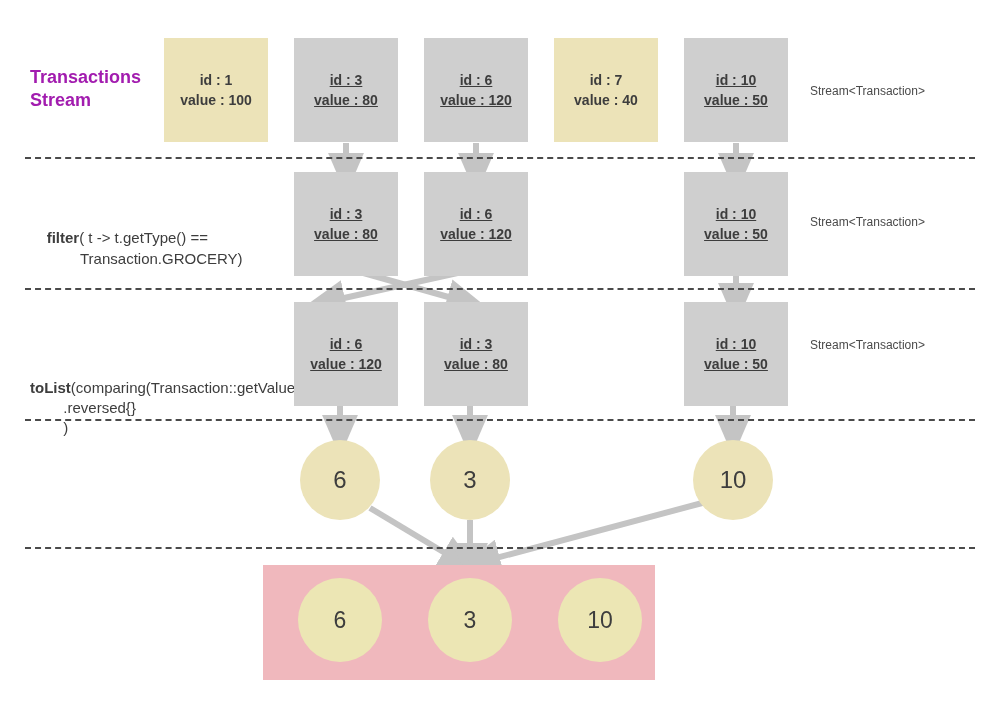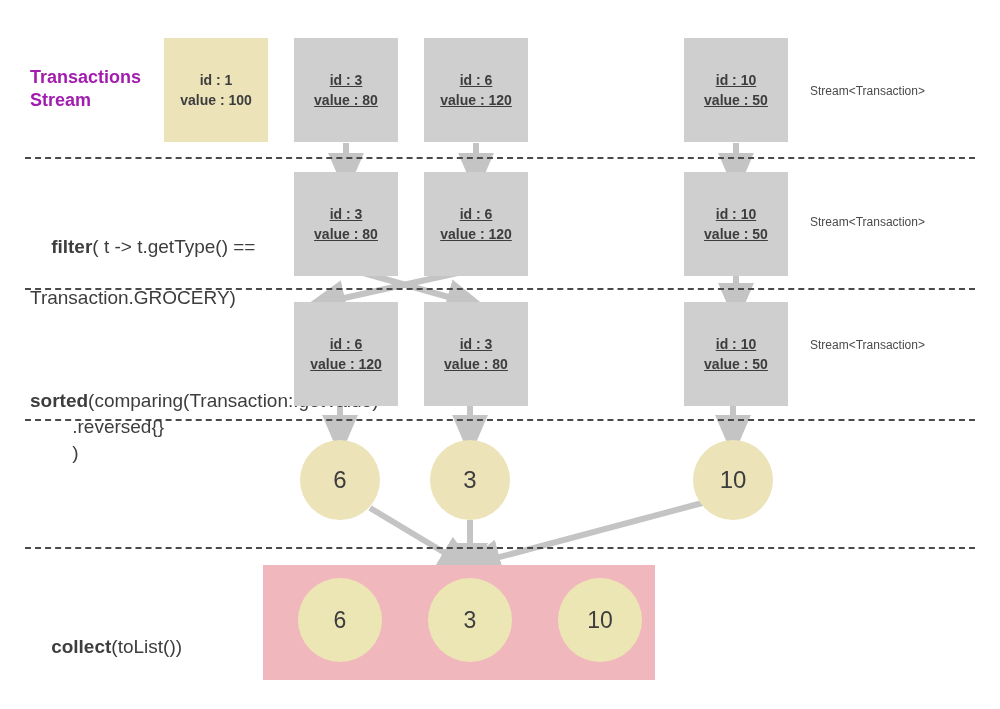--- a/index.html
+++ b/index.html
@@ -24,21 +24,21 @@
     left: 25px;
     width: 950px;
     height: 0;
     border-top: 2px dashed #4a4a4a;
   }
   
   .op-label {
     position: absolute;
     left: 30px;
     width: 265px;
-    font-size: 19px;
+    font-size: 15px;
     line-height: 1.35;
     color: #3d3d3d;
     white-space: pre-wrap;
   }
   .op-label b { font-weight: bold; }
   .title-label {
     position: absolute;
     left: 30px;
     width: 150px;
     font-size: 18px;
@@ -148,63 +148,62 @@
   <div class="divider" style="top:547px"></div>
 
   <div class="title-label" style="top:66px">Transactions Stream</div>
 
   <div class="card yellow" style="left:164px; top:38px">id : 1
 value : 100</div>
   <div class="card gray" style="left:294px; top:38px">id : 3
 value : 80</div>
   <div class="card gray" style="left:424px; top:38px">id : 6
 value : 120</div>
+  <div class="card yellow" style="left:554px; top:38px">id : 7
+value : 40</div>
   <div class="card gray" style="left:684px; top:38px">id : 10
 value : 50</div>
 
   <div class="type-label" style="top:84px">Stream&lt;Transaction&gt;</div>
 
   <div class="op-label" style="top:208px">
     <b>filter</b><span>( t -&gt; t.getType() ==
             Transaction.GROCERY)</span>
   </div>
 
   <div class="card gray" style="left:294px; top:172px">id : 3
 value : 80</div>
   <div class="card gray" style="left:424px; top:172px">id : 6
 value : 120</div>
   <div class="card gray" style="left:684px; top:172px">id : 10
 value : 50</div>
 
   <div class="type-label" style="top:215px">Stream&lt;Transaction&gt;</div>
 
   <div class="op-label" style="top:337px">
-    <b>sorted</b><span>(comparing(Transaction::getValue)
+    <b>toList</b><span>(comparing(Transaction::getValue)
         .reversed{}
         )</span>
   </div>
 
   <div class="card gray" style="left:294px; top:302px">id : 6
 value : 120</div>
   <div class="card gray" style="left:424px; top:302px">id : 3
 value : 80</div>
   <div class="card gray" style="left:684px; top:302px">id : 10
 value : 50</div>
 
   <div class="type-label" style="top:338px">Stream&lt;Transaction&gt;</div>
 
 
   <div class="bubble" style="left:300px; top:440px">6</div>
   <div class="bubble" style="left:430px; top:440px">3</div>
   <div class="bubble" style="left:693px; top:440px">10</div>
 
 
-  <div class="op-label" style="top:608px">
-    <b>collect</b><span>(toList())</span>
-  </div>
 
   <div class="collect-box"></div>
 
   <div class="bubble small" style="left:298px; top:578px">6</div>
   <div class="bubble small" style="left:428px; top:578px">3</div>
   <div class="bubble small" style="left:558px; top:578px">10</div>
 
 
 </div>
 

